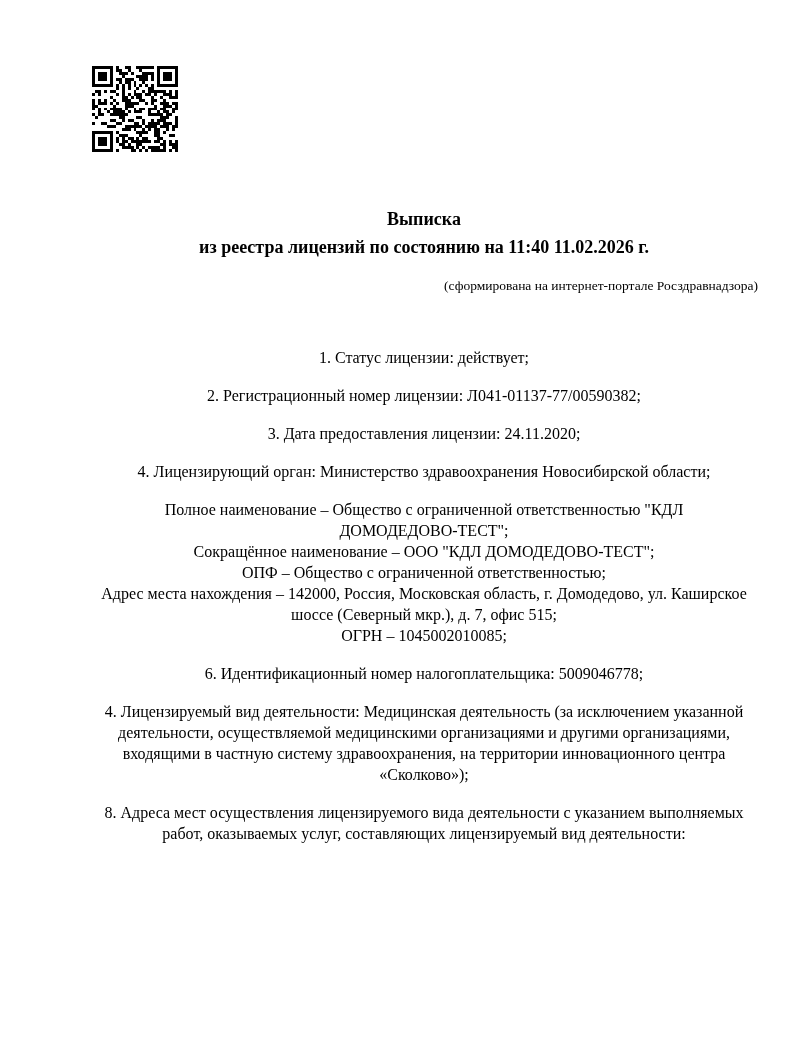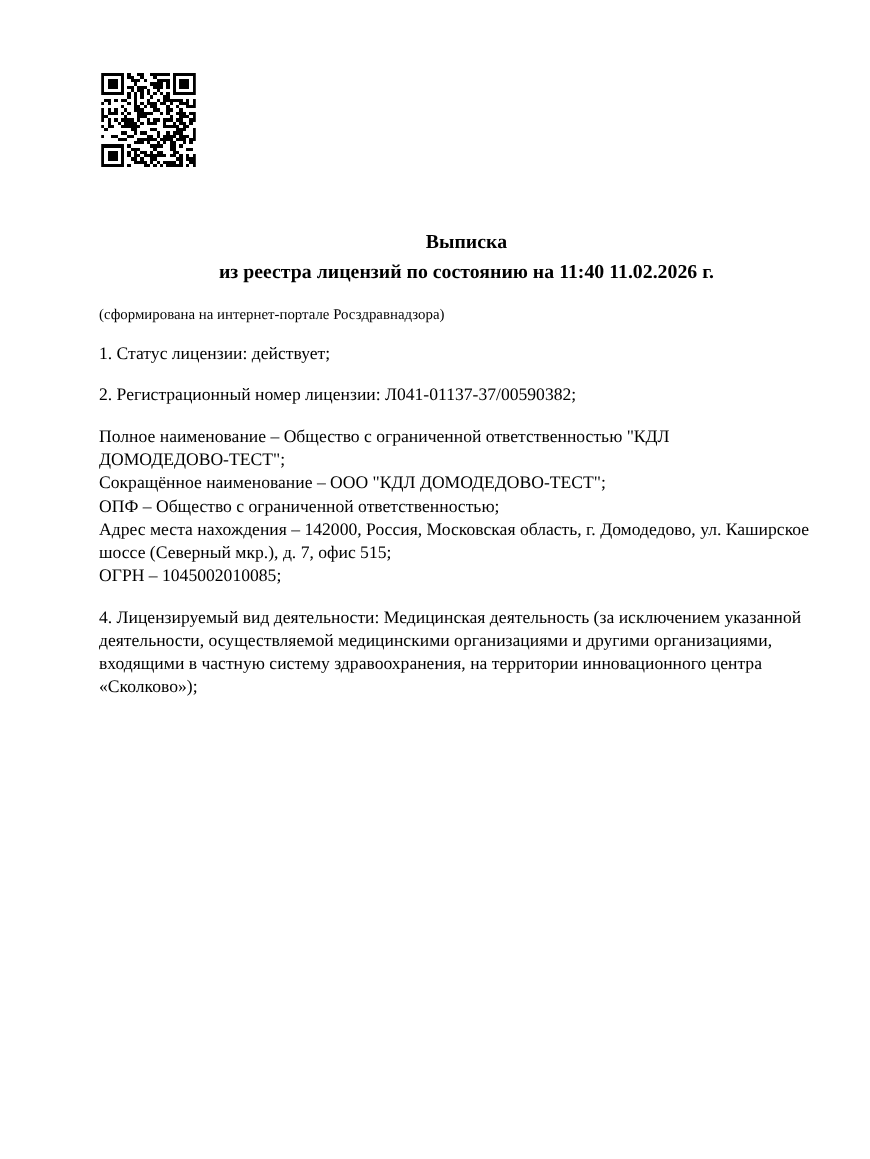--- a/index.html
+++ b/index.html
@@ -30,22 +30,23 @@
     font-size: 18px;
     font-weight: bold;
     line-height: 28px;
     text-align: center;
     white-space: pre-line;
   }
   .doc-subtitle {
     margin-top: 16px;
     font-size: 13.5px;
     line-height: 18px;
+    text-align: right;
   }
-  .body-text { margin-top: 16px; }
+  .body-text { margin-top: 52px; text-align: center; }
   .body-text p {
     margin: 0 0 17px 0;
     font-size: 16px;
     line-height: 21px;
     white-space: pre;
   }
 </style>
 </head>
 <body>
 
@@ -480,28 +481,33 @@
 
   <div class="content">
 
     <div class="doc-title">Выписка
 из реестра лицензий по состоянию на 11:40 11.02.2026 г.</div>
 
     <div class="doc-subtitle">(сформирована на интернет-портале Росздравнадзора)</div>
 
     <div class="body-text">
       <p>1. Статус лицензии: действует;</p>
-      <p>2. Регистрационный номер лицензии: Л041-01137-37/00590382;</p>
+      <p>2. Регистрационный номер лицензии: Л041-01137-77/00590382;</p>
+      <p>3. Дата предоставления лицензии: 24.11.2020;</p>
+      <p>4. Лицензирующий орган: Министерство здравоохранения Новосибирской области;</p>
       <p>Полное наименование – Общество с ограниченной ответственностью "КДЛ
 ДОМОДЕДОВО-ТЕСТ";
 Сокращённое наименование – ООО "КДЛ ДОМОДЕДОВО-ТЕСТ";
 ОПФ – Общество с ограниченной ответственностью;
 Адрес места нахождения – 142000, Россия, Московская область, г. Домодедово, ул. Каширское
 шоссе (Северный мкр.), д. 7, офис 515;
 ОГРН – 1045002010085;</p>
+      <p>6. Идентификационный номер налогоплательщика: 5009046778;</p>
       <p>4. Лицензируемый вид деятельности: Медицинская деятельность (за исключением указанной
 деятельности, осуществляемой медицинскими организациями и другими организациями,
 входящими в частную систему здравоохранения, на территории инновационного центра
 «Сколково»);</p>
+      <p>8. Адреса мест осуществления лицензируемого вида деятельности с указанием выполняемых
+работ, оказываемых услуг, составляющих лицензируемый вид деятельности:</p>
     </div>
 
   </div>
 </div>
 
 </body></html>

